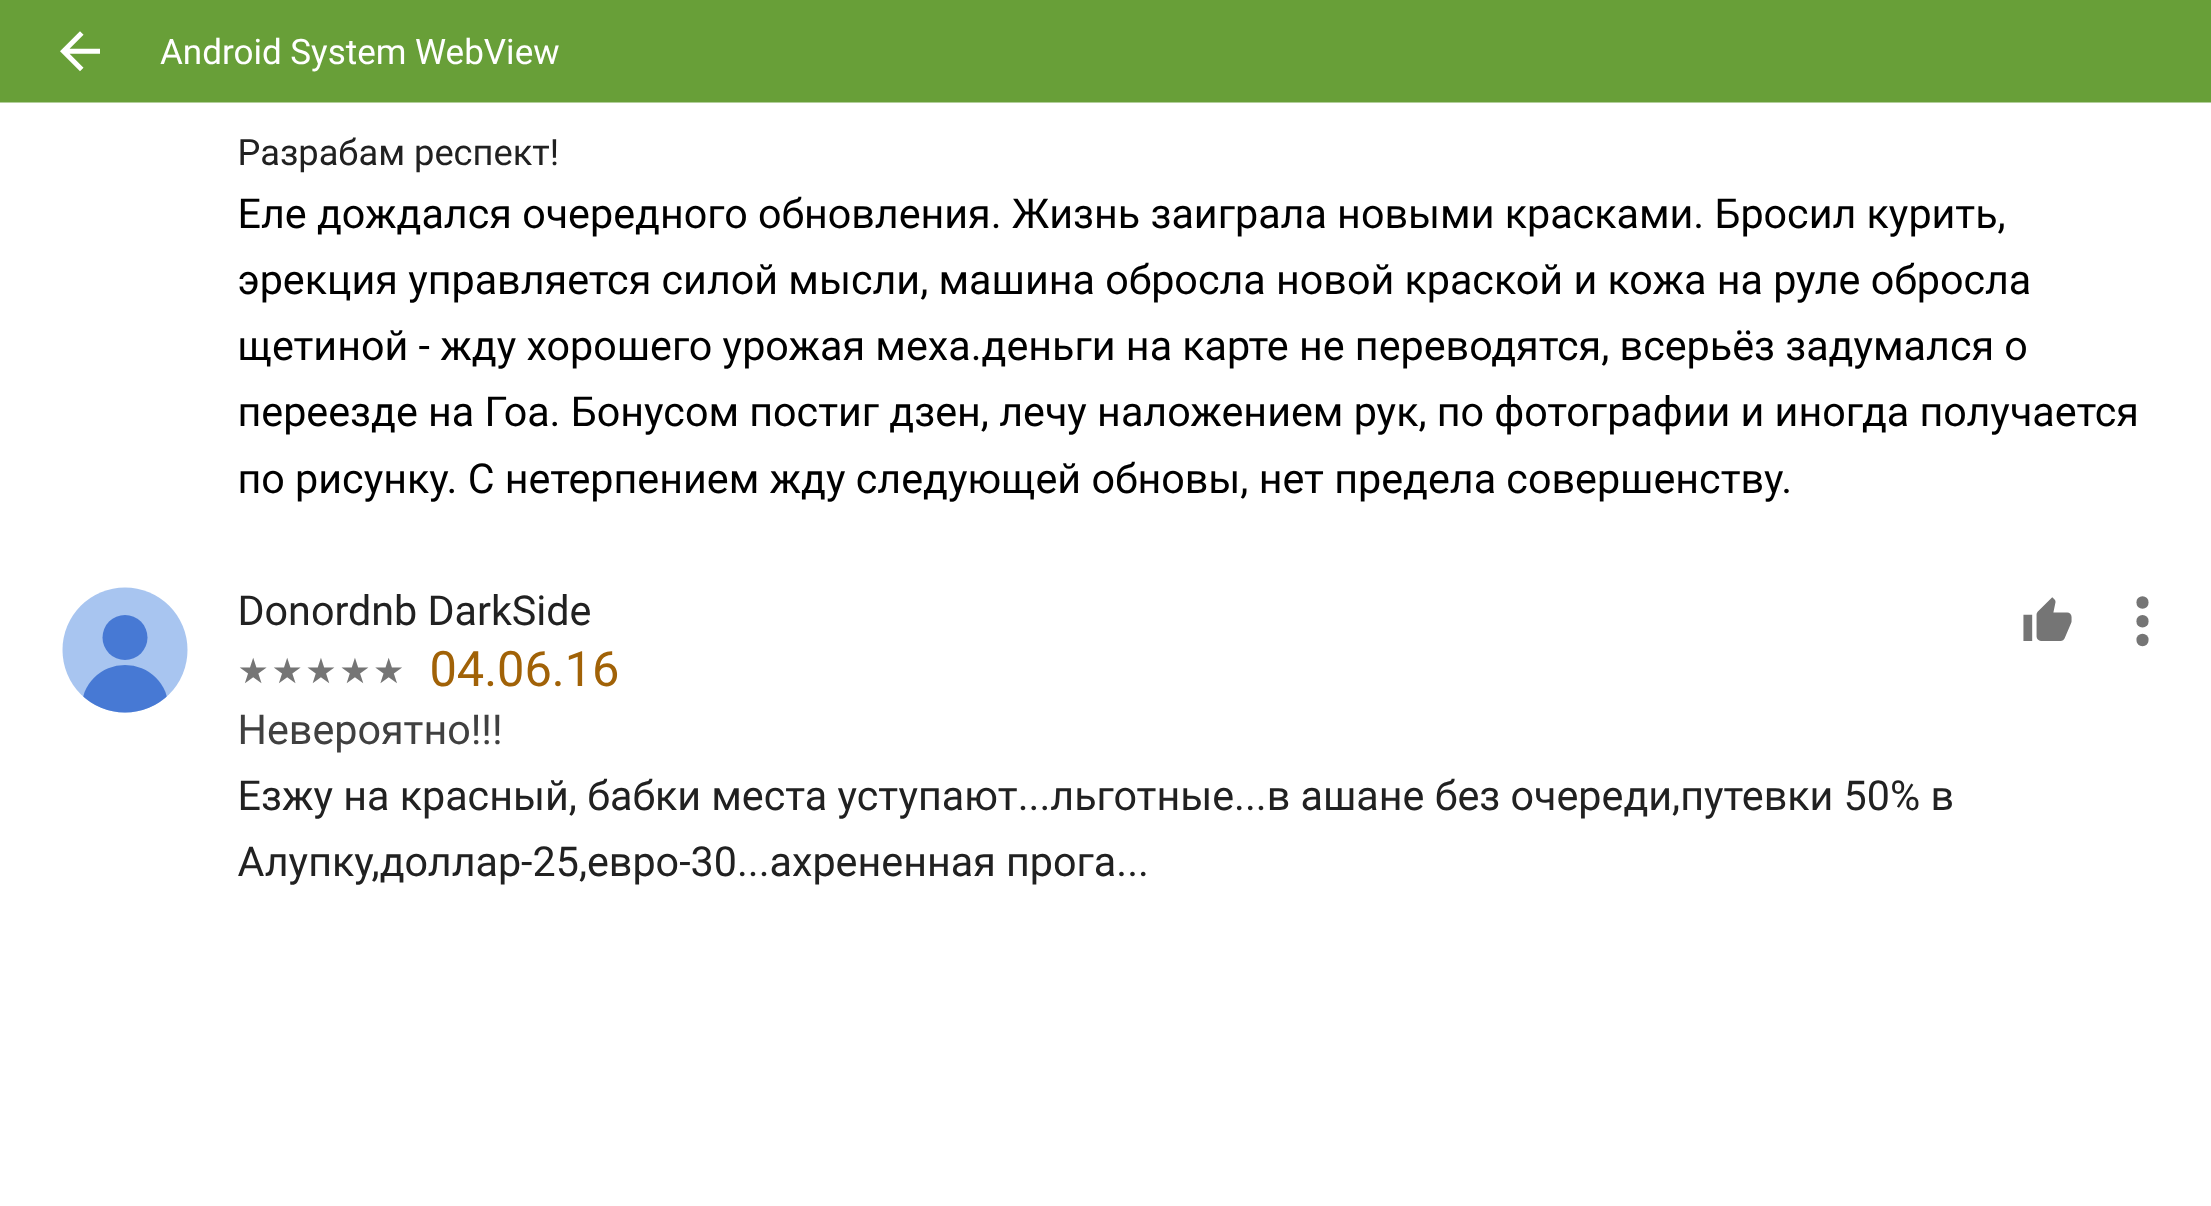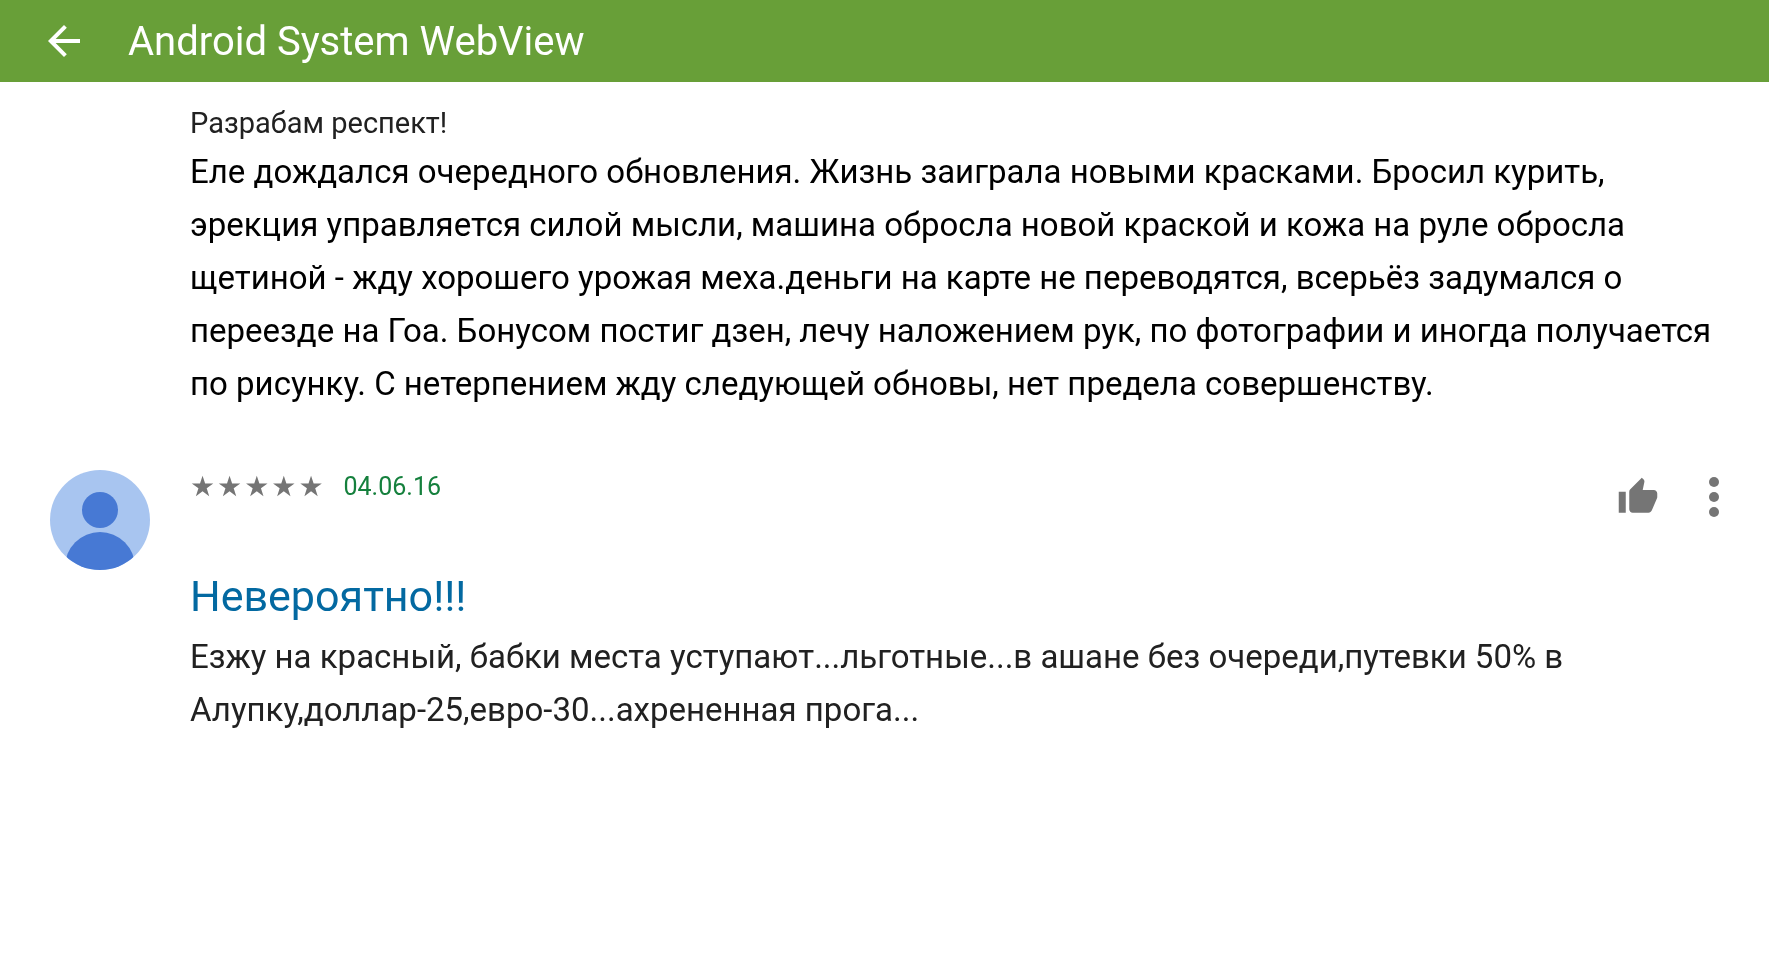--- a/index.html
+++ b/index.html
@@ -26,21 +26,21 @@
       display: flex;
       align-items: center;
       justify-content: center;
     }
     .back-icon-wrapper svg {
       width: 48px;
       height: 48px;
     }
     .header-title {
       color: #ffffff;
-      font-size: 40px;
+      font-size: 28px;
       font-weight: 400;
     }
     .content {
       padding: 0;
     }
     .review-1 {
       padding: 18px 50px 40px 190px;
     }
     .review-1 .review-title {
       font-size: 29px;
@@ -104,43 +104,42 @@
       display: flex;
       align-items: center;
       gap: 18px;
     }
     .stars {
       color: #757575;
       font-size: 28px;
       letter-spacing: 2px;
     }
     .review-date {
-      font-size: 25px;
-      color: #15803d;
+      font-size: 39px;
+      color: #a16207;
       text-align: center;
     }
     .review-header-right {
       display: flex;
       align-items: center;
       gap: 50px;
       padding-top: 6px;
     }
     .thumb-icon svg {
       width: 42px;
       height: 42px;
     }
     .more-icon svg {
       width: 10px;
       height: 42px;
     }
     .review-2 .review-title {
-      font-size: 43px;
-      color: #0369a1;
+      font-size: 33px;
+      color: #404040;
       line-height: 1.6;
-      margin-top: 40px;
     }
     .review-2 .review-body {
       font-size: 33px;
       color: #212121;
       line-height: 1.6;
     }
   </style>
 </head>
 <body>
 
@@ -161,20 +160,21 @@
   </div>
 
   <div class="review-2">
     <div class="avatar">
       <div class="avatar-head"></div>
       <div class="avatar-body"></div>
     </div>
     <div class="review-2-content">
       <div class="review-header-row">
         <div class="review-header-left">
+          <div class="reviewer-name">Donordnb DarkSide</div>
           <div class="stars-date-row">
             <div class="stars">★★★★★</div>
             <div class="review-date">04.06.16</div>
           </div>
         </div>
         <div class="review-header-right">
           <div class="thumb-icon">
             <svg viewBox="0 0 24 24" fill="#757575">
               <path d="M1 21h4V9H1v12zm22-11c0-1.1-.9-2-2-2h-6.31l.95-4.57.03-.32c0-.41-.17-.79-.44-1.06L14.17 1 7.59 7.59C7.22 7.95 7 8.45 7 9v10c0 1.1.9 2 2 2h9c.83 0 1.54-.5 1.84-1.22l3.02-7.05c.09-.23.14-.47.14-.73v-2z"></path>
             </svg>

